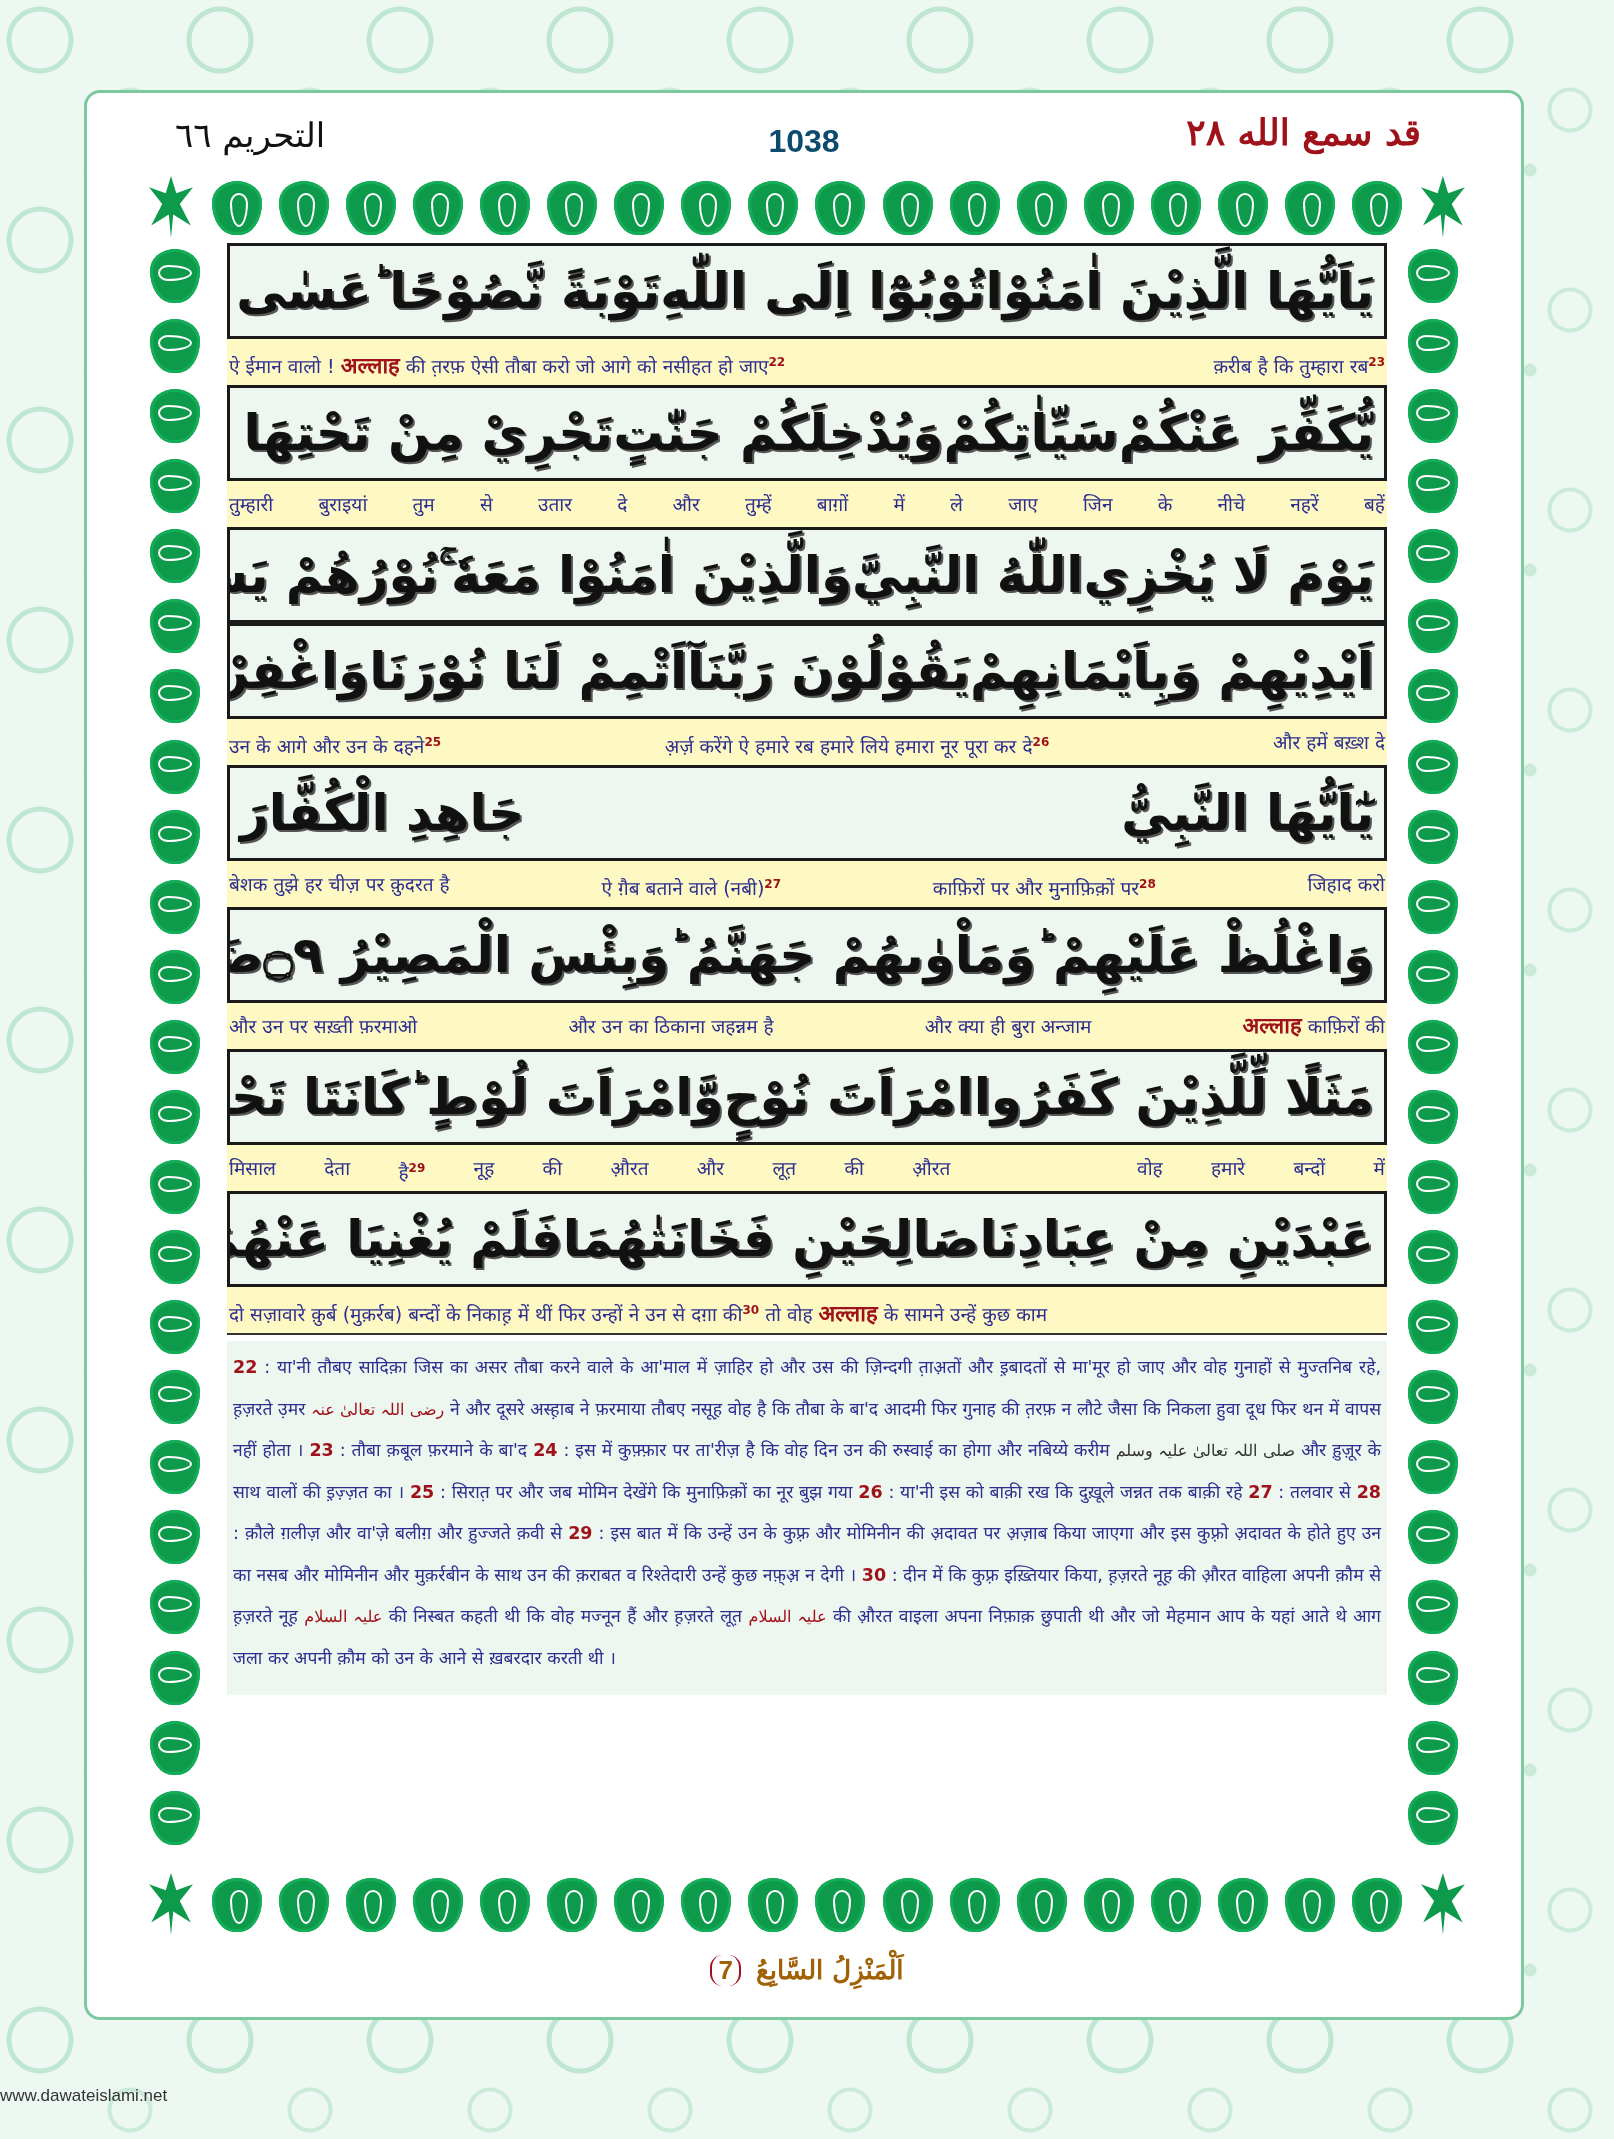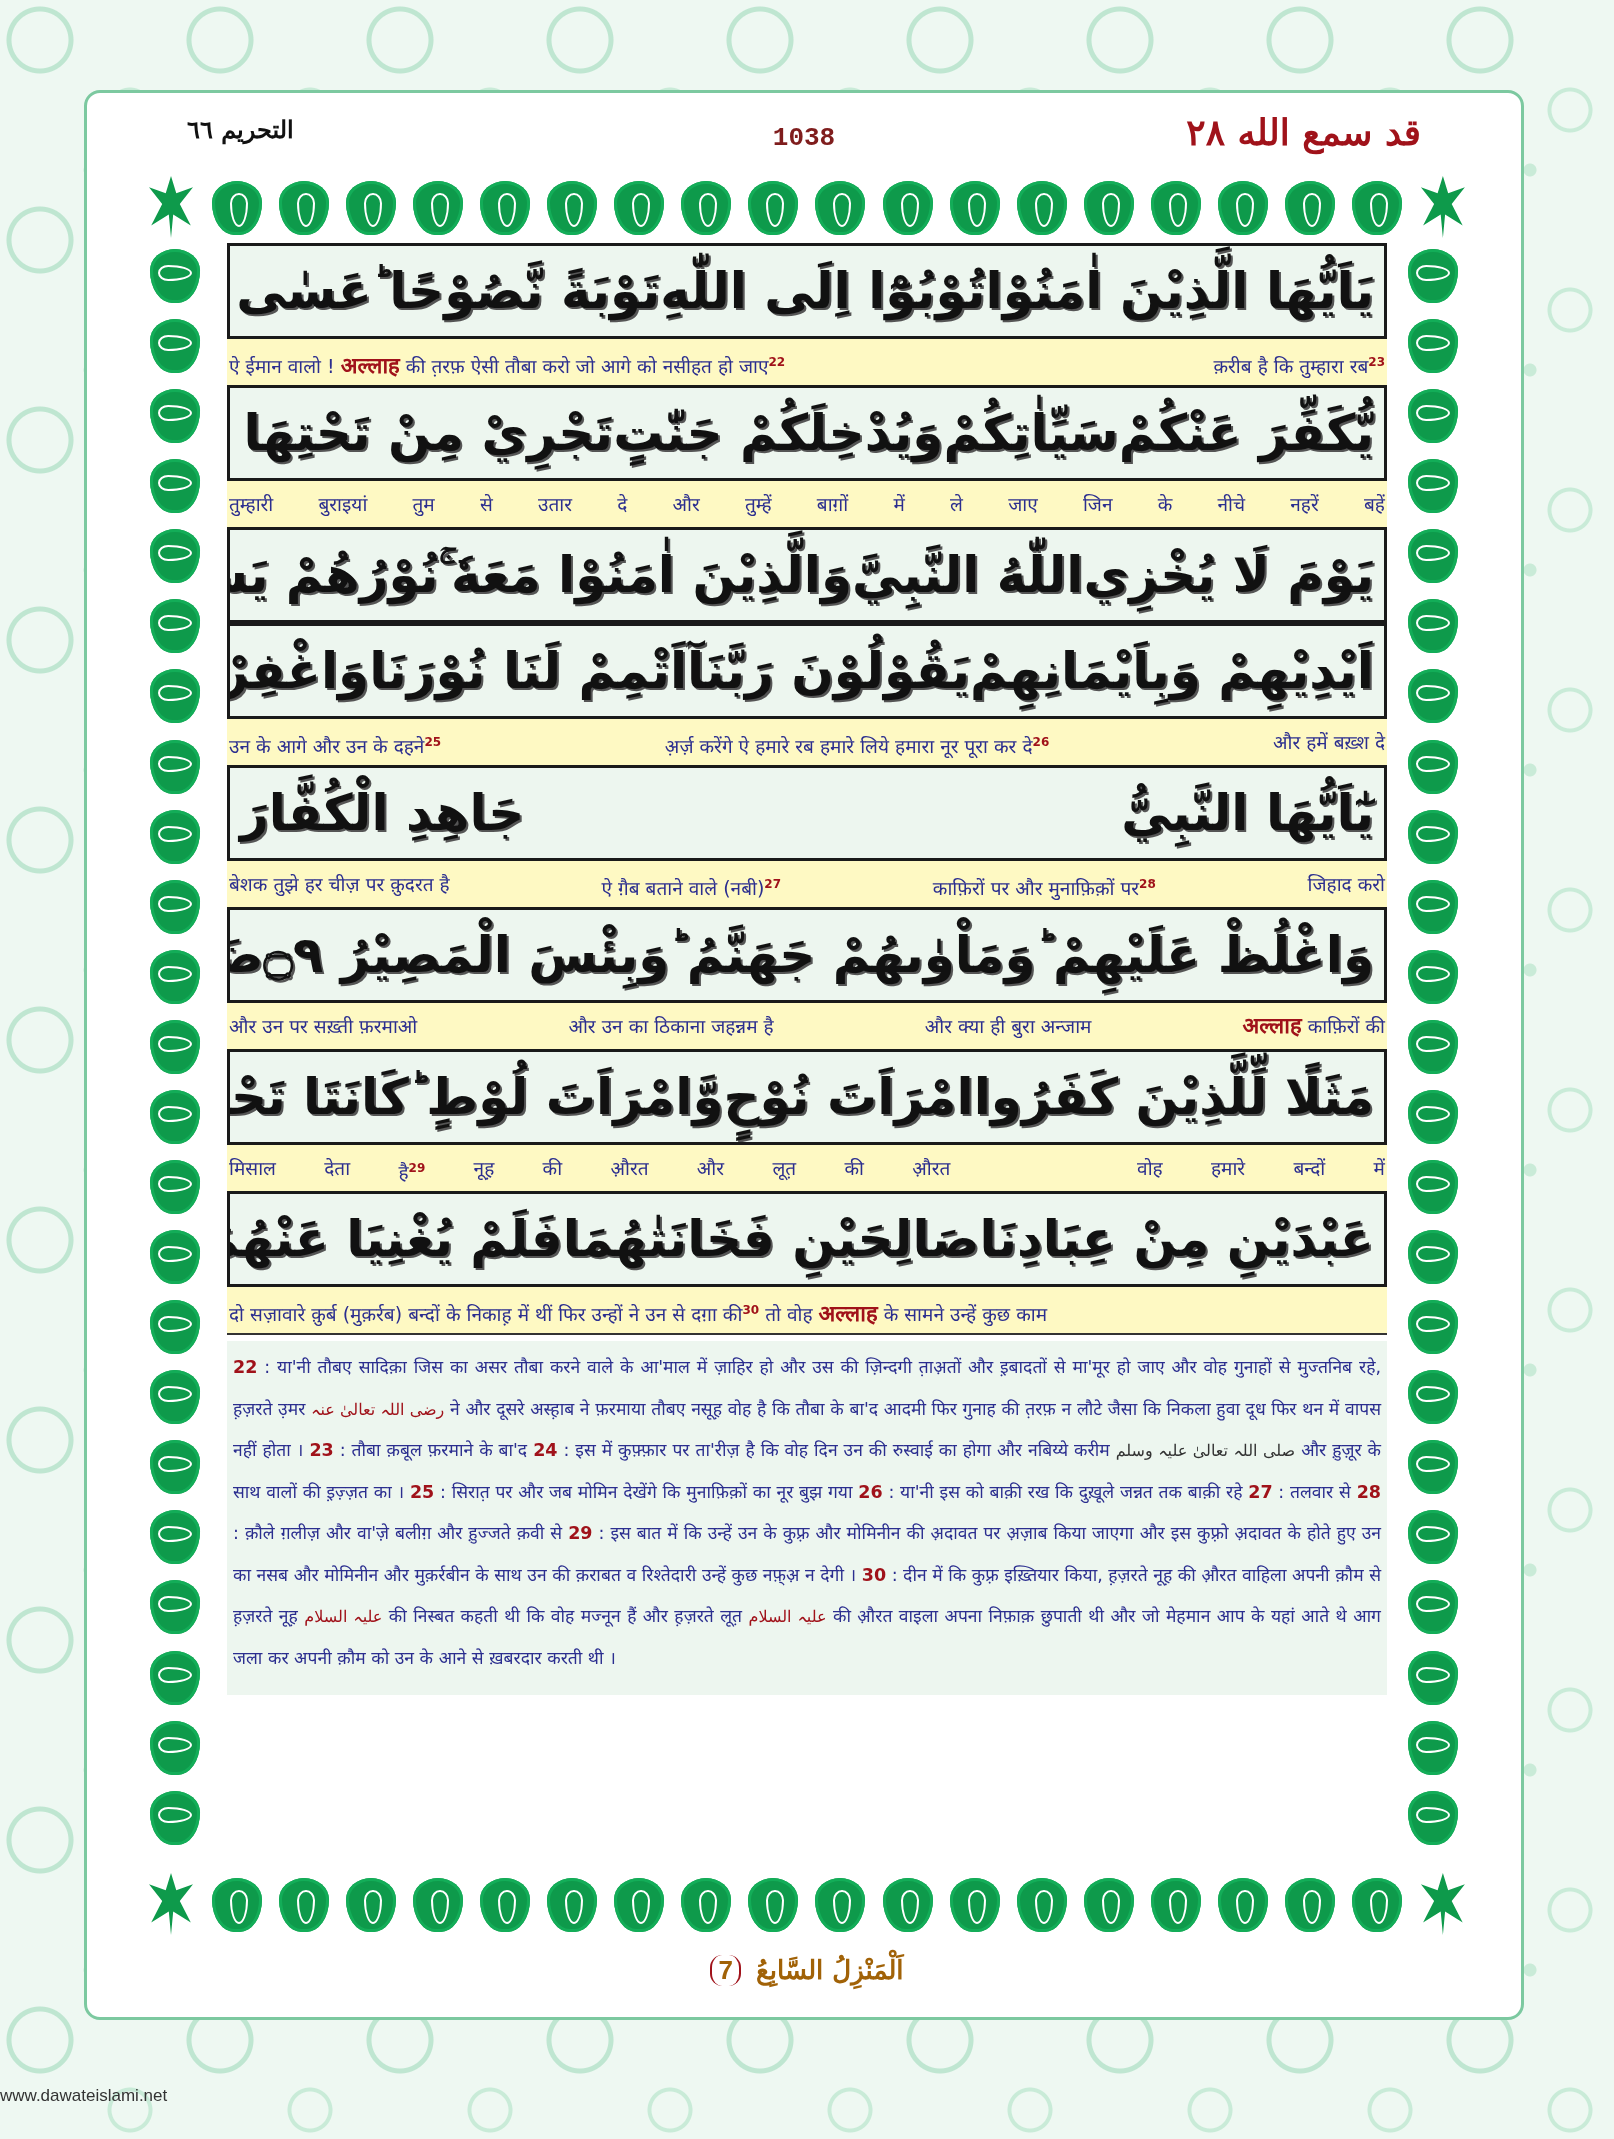--- a/index.html
+++ b/index.html
@@ -13,26 +13,26 @@
     background-size: 180px 200px;
     font-family: "DejaVu Sans", sans-serif;
   }
   .page {
     position: absolute; left: 84px; top: 90px; width: 1440px; height: 1930px;
     background: #ffffff; border: 3px solid #7cc9a0; border-radius: 16px;
     box-sizing: border-box;
   }
   .header { position: absolute; left: 0; top: 0; width: 100%; height: 90px; }
   .hdr-left {
-    position: absolute; left: 100px; top: 22px; font-family: "DejaVu Serif", serif;
-    font-size: 24px; color: #111; direction: rtl; font-weight: bold;
+    position: absolute; left: 88px; top: 22px; font-family: "DejaVu Serif", serif;
+    font-size: 34px; color: #111; direction: rtl; font-weight: normal;
   }
   .hdr-center {
     position: absolute; left: 0; right: 0; top: 30px; text-align: center;
-    font-family: Liberation Mono, monospace; font-weight: bold; font-size: 26px; color: #7f1d1d;
+    font-family: Liberation Sans, sans-serif; font-weight: bold; font-size: 32px; color: #0c4a6e;
   }
   .hdr-right {
     position: absolute; right: 100px; top: 18px; font-family: "DejaVu Serif", serif;
     font-size: 36px; color: #a0121a; direction: rtl; font-weight: bold; text-align: center;
   }
   
   .orn-row {
     position: absolute; left: 56px; width: 1328px; height: 72px;
     display: flex; justify-content: space-between; align-items: center;
   }

